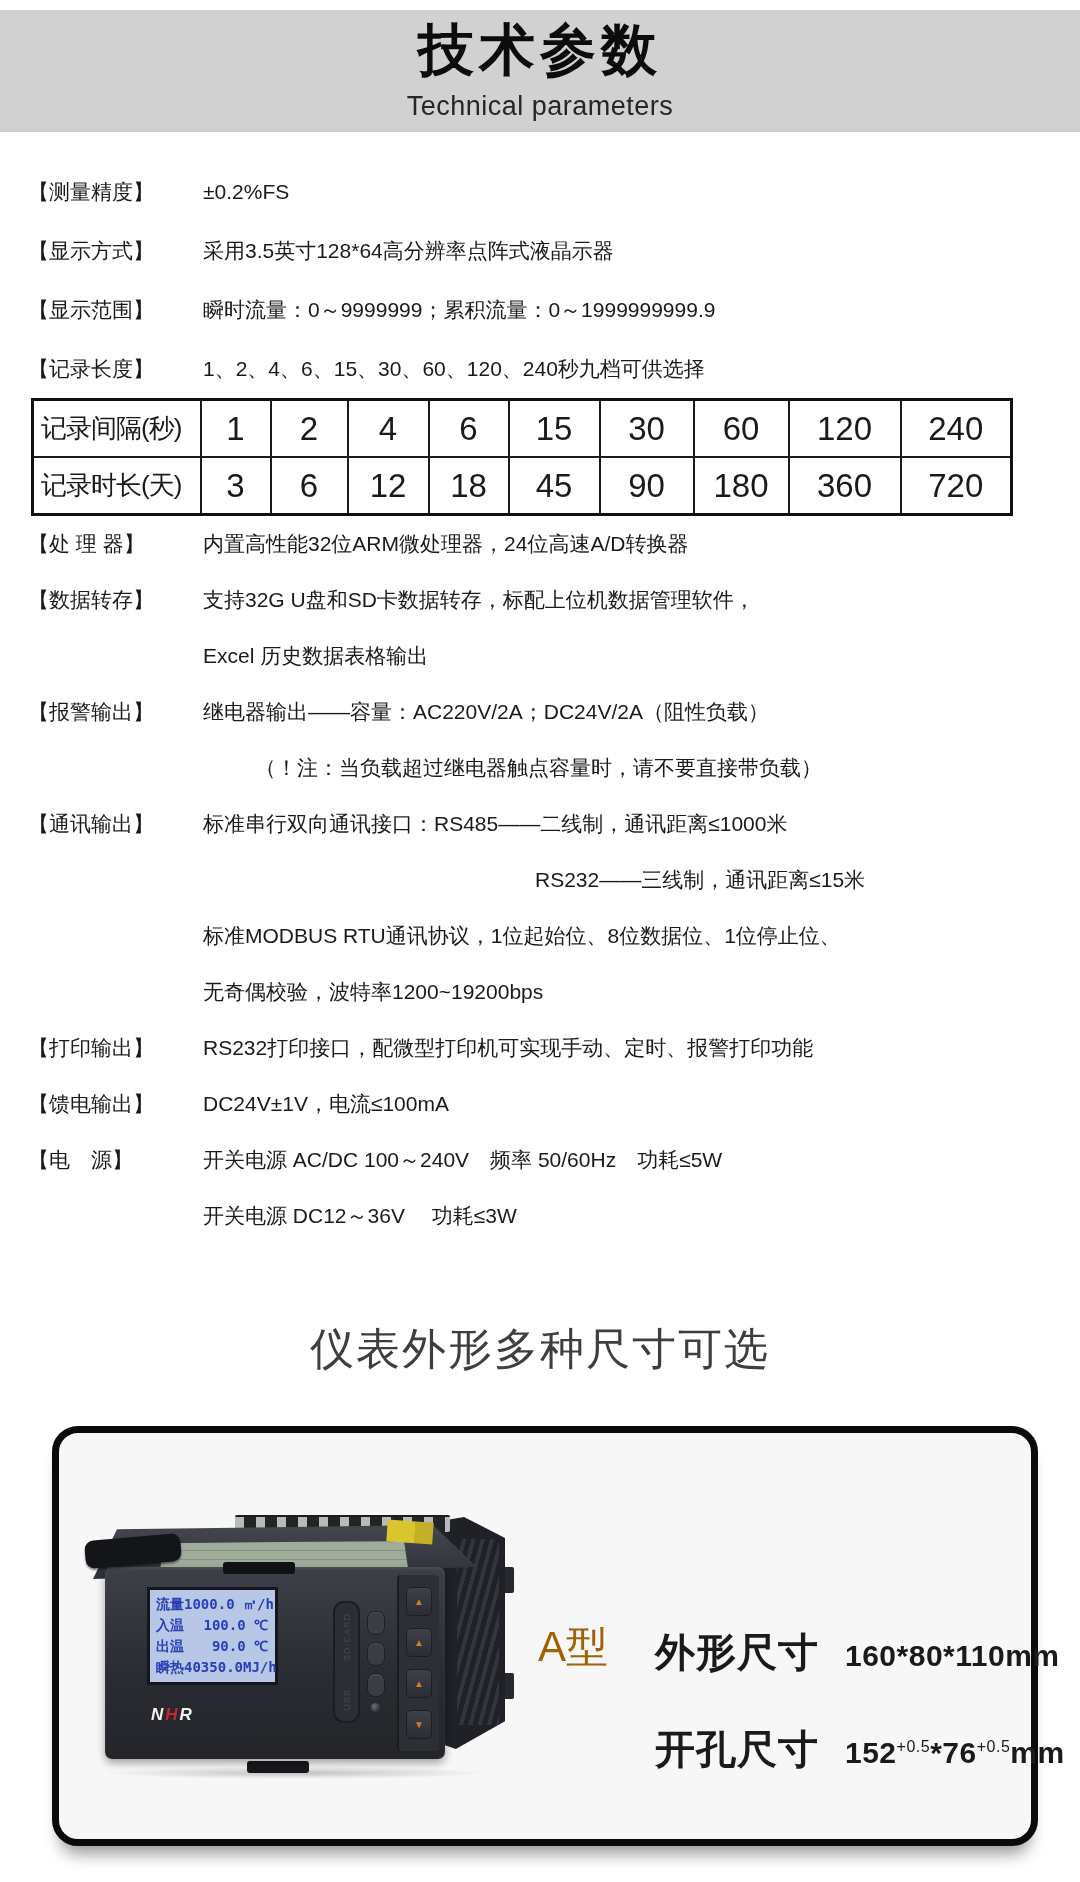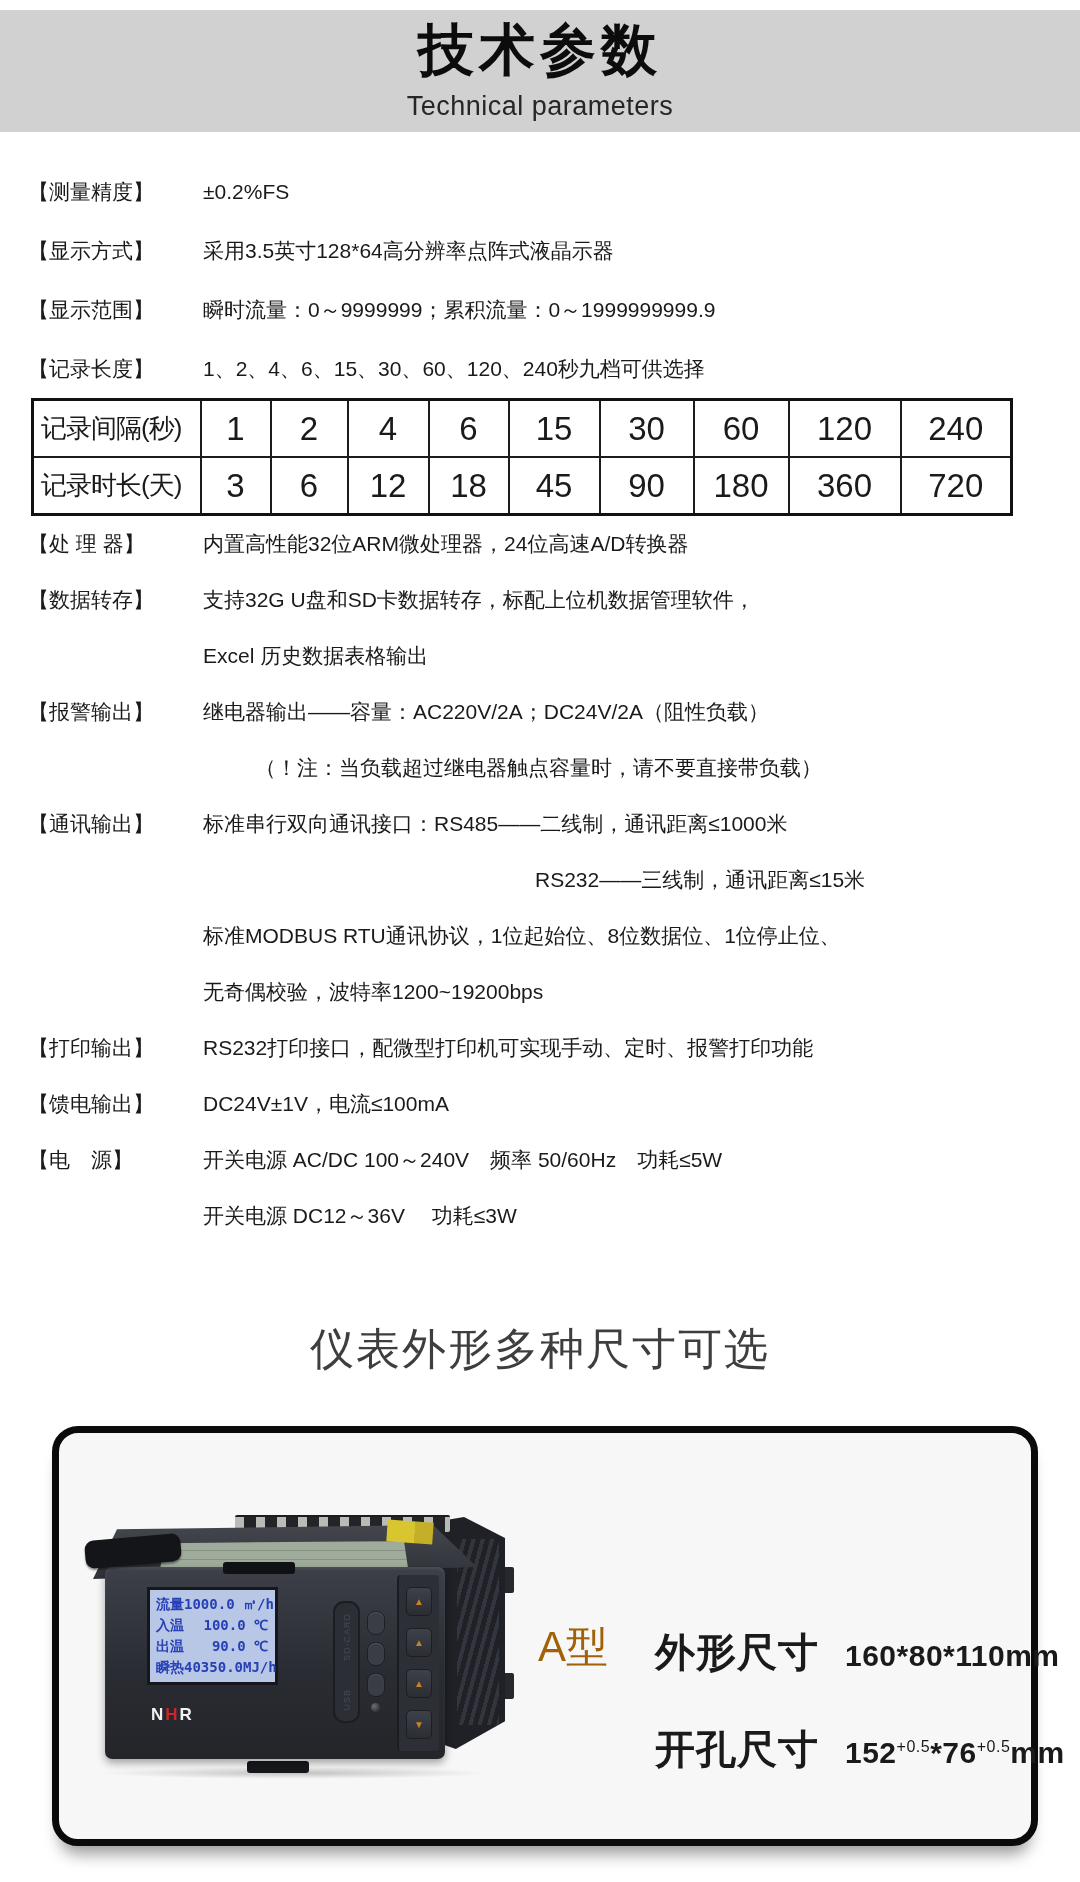--- a/index.html
+++ b/index.html
@@ -75,21 +75,21 @@
     box-shadow:inset 0 2px 3px rgba(255,255,255,0.08),0 4px 8px rgba(0,0,0,0.35);}
   .panel-notch{position:absolute;left:118px;top:-5px;width:72px;height:12px;background:#101114;border-radius:3px;}
   .bottom-tab{position:absolute;left:162px;top:246px;width:62px;height:12px;background:#17181c;border-radius:3px;z-index:2;}
 
   .lcd{position:absolute;left:42px;top:20px;width:131px;height:98px;box-sizing:border-box;
     background:var(--lcd_bg,#b9c7e6);border:3px solid #15171c;padding:5px 7px 4px 6px;
     display:flex;flex-direction:column;justify-content:flex-end;}
   .lcd-line{display:flex;justify-content:space-between;align-items:baseline;
     font-family:"DejaVu Sans Mono",monospace;font-size:14px;font-weight:700;
     color:var(--lcd_text,#2740b5);line-height:21px;white-space:nowrap;}
-  .brand{position:absolute;left:46px;top:138px;font-size:17px;font-weight:700;letter-spacing:2px;}
+  .brand{position:absolute;left:46px;top:138px;font-size:17px;font-weight:700;font-style:italic;letter-spacing:2px;}
   .brand .n,.brand .r{color:#f2f2f2;} .brand .h{color:var(--brand_red,#c62828);}
 
   .slot-cover{position:absolute;left:228px;top:34px;width:27px;height:122px;box-sizing:border-box;
     background:#2c2e35;border:2px solid #1b1d22;border-radius:11px;
     display:flex;flex-direction:column;align-items:center;justify-content:space-between;padding:10px 0;}
   .slot-text{writing-mode:vertical-rl;transform:rotate(180deg);font-size:9px;color:#454952;letter-spacing:1px;}
   .oval-btns{position:absolute;left:262px;top:44px;display:flex;flex-direction:column;gap:7px;}
   .oval{width:16px;height:22px;border-radius:8px;background:#3a3d45;border:1px solid #1d1f24;
     box-shadow:inset 0 1px 1px rgba(255,255,255,0.12);}
   .screw{position:absolute;left:266px;top:136px;width:9px;height:9px;border-radius:50%;

